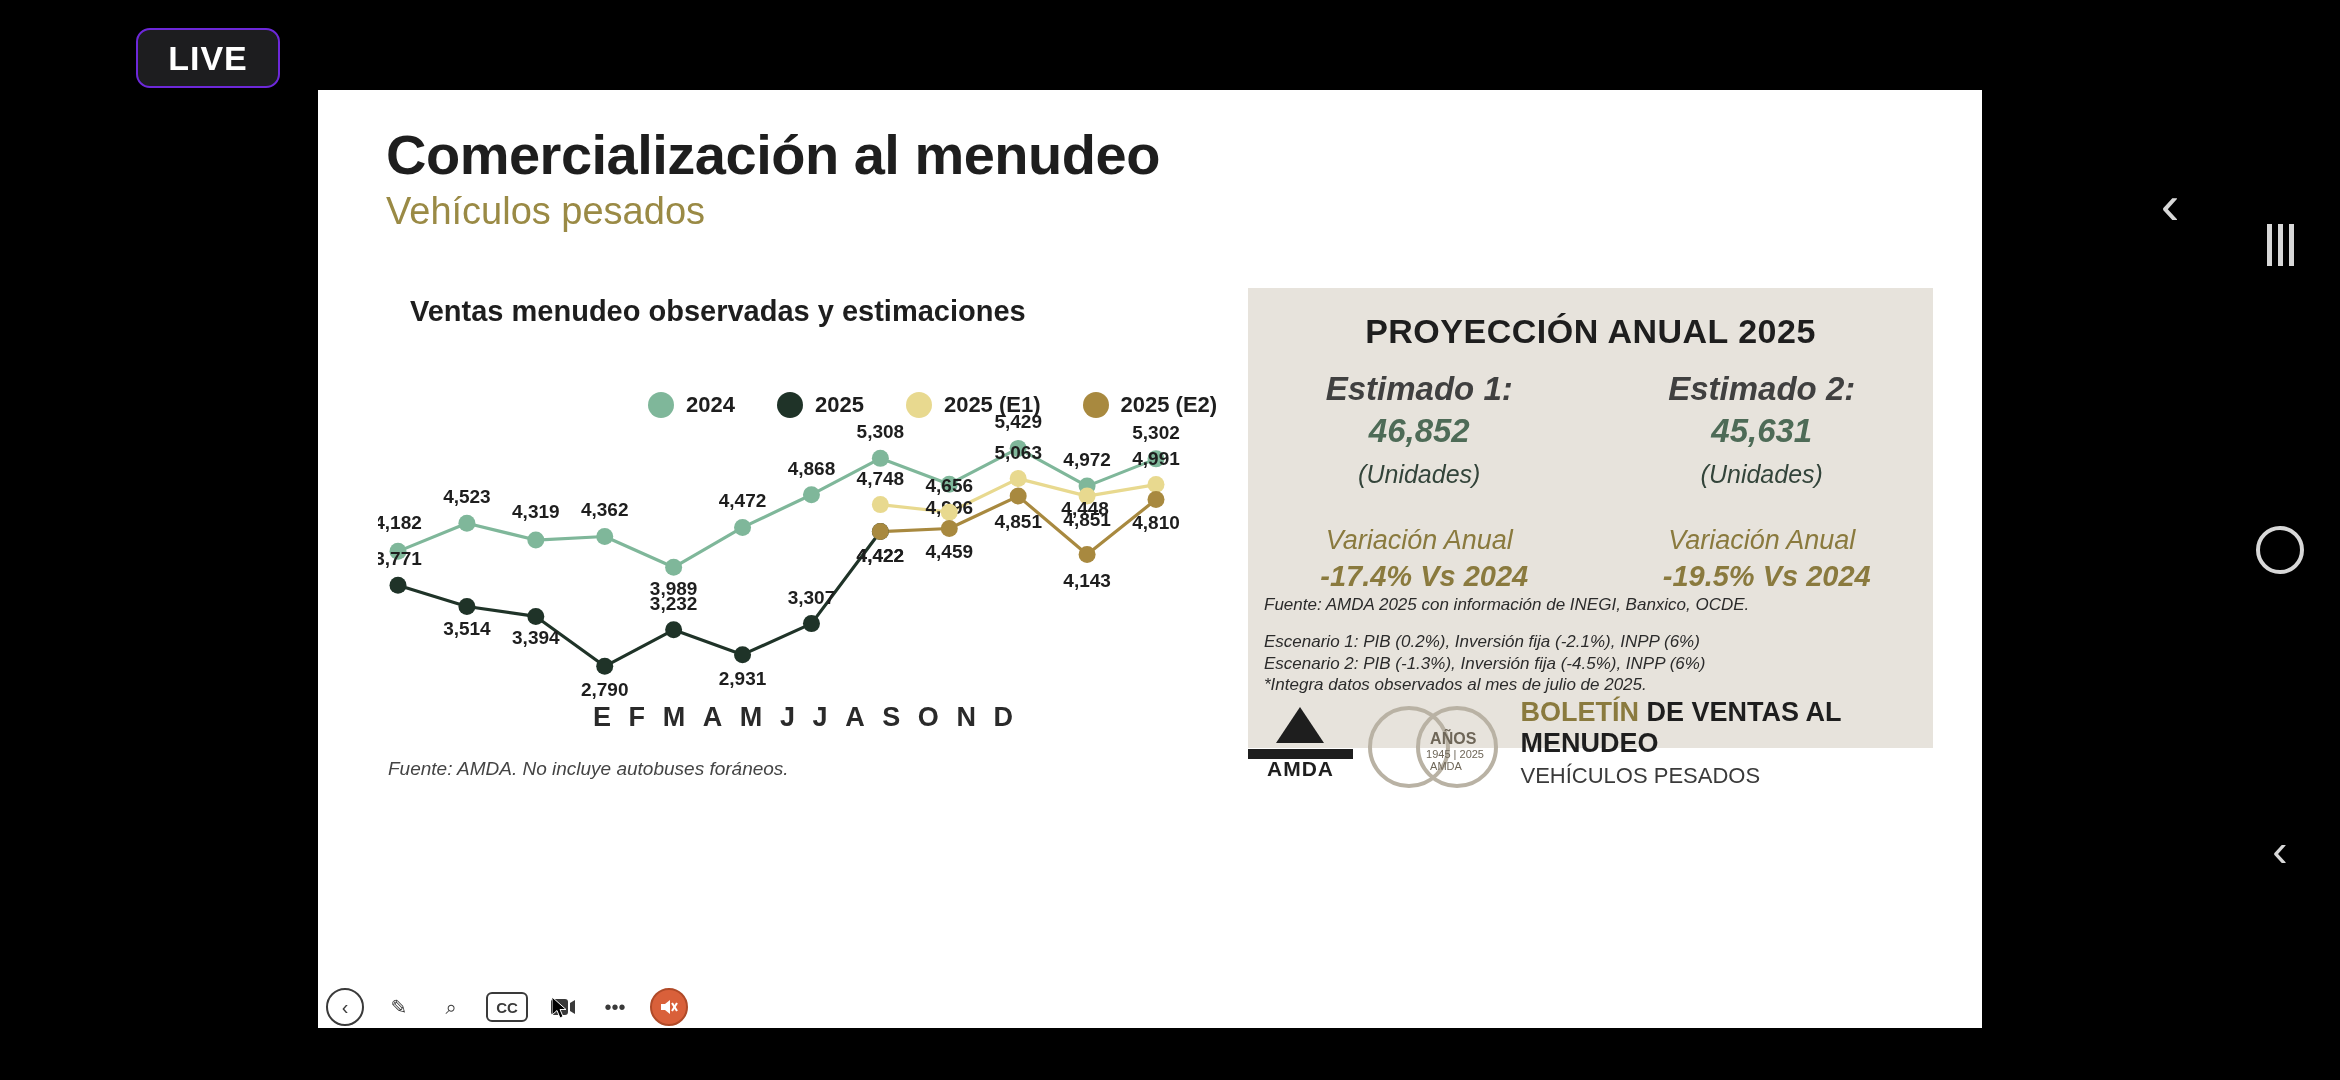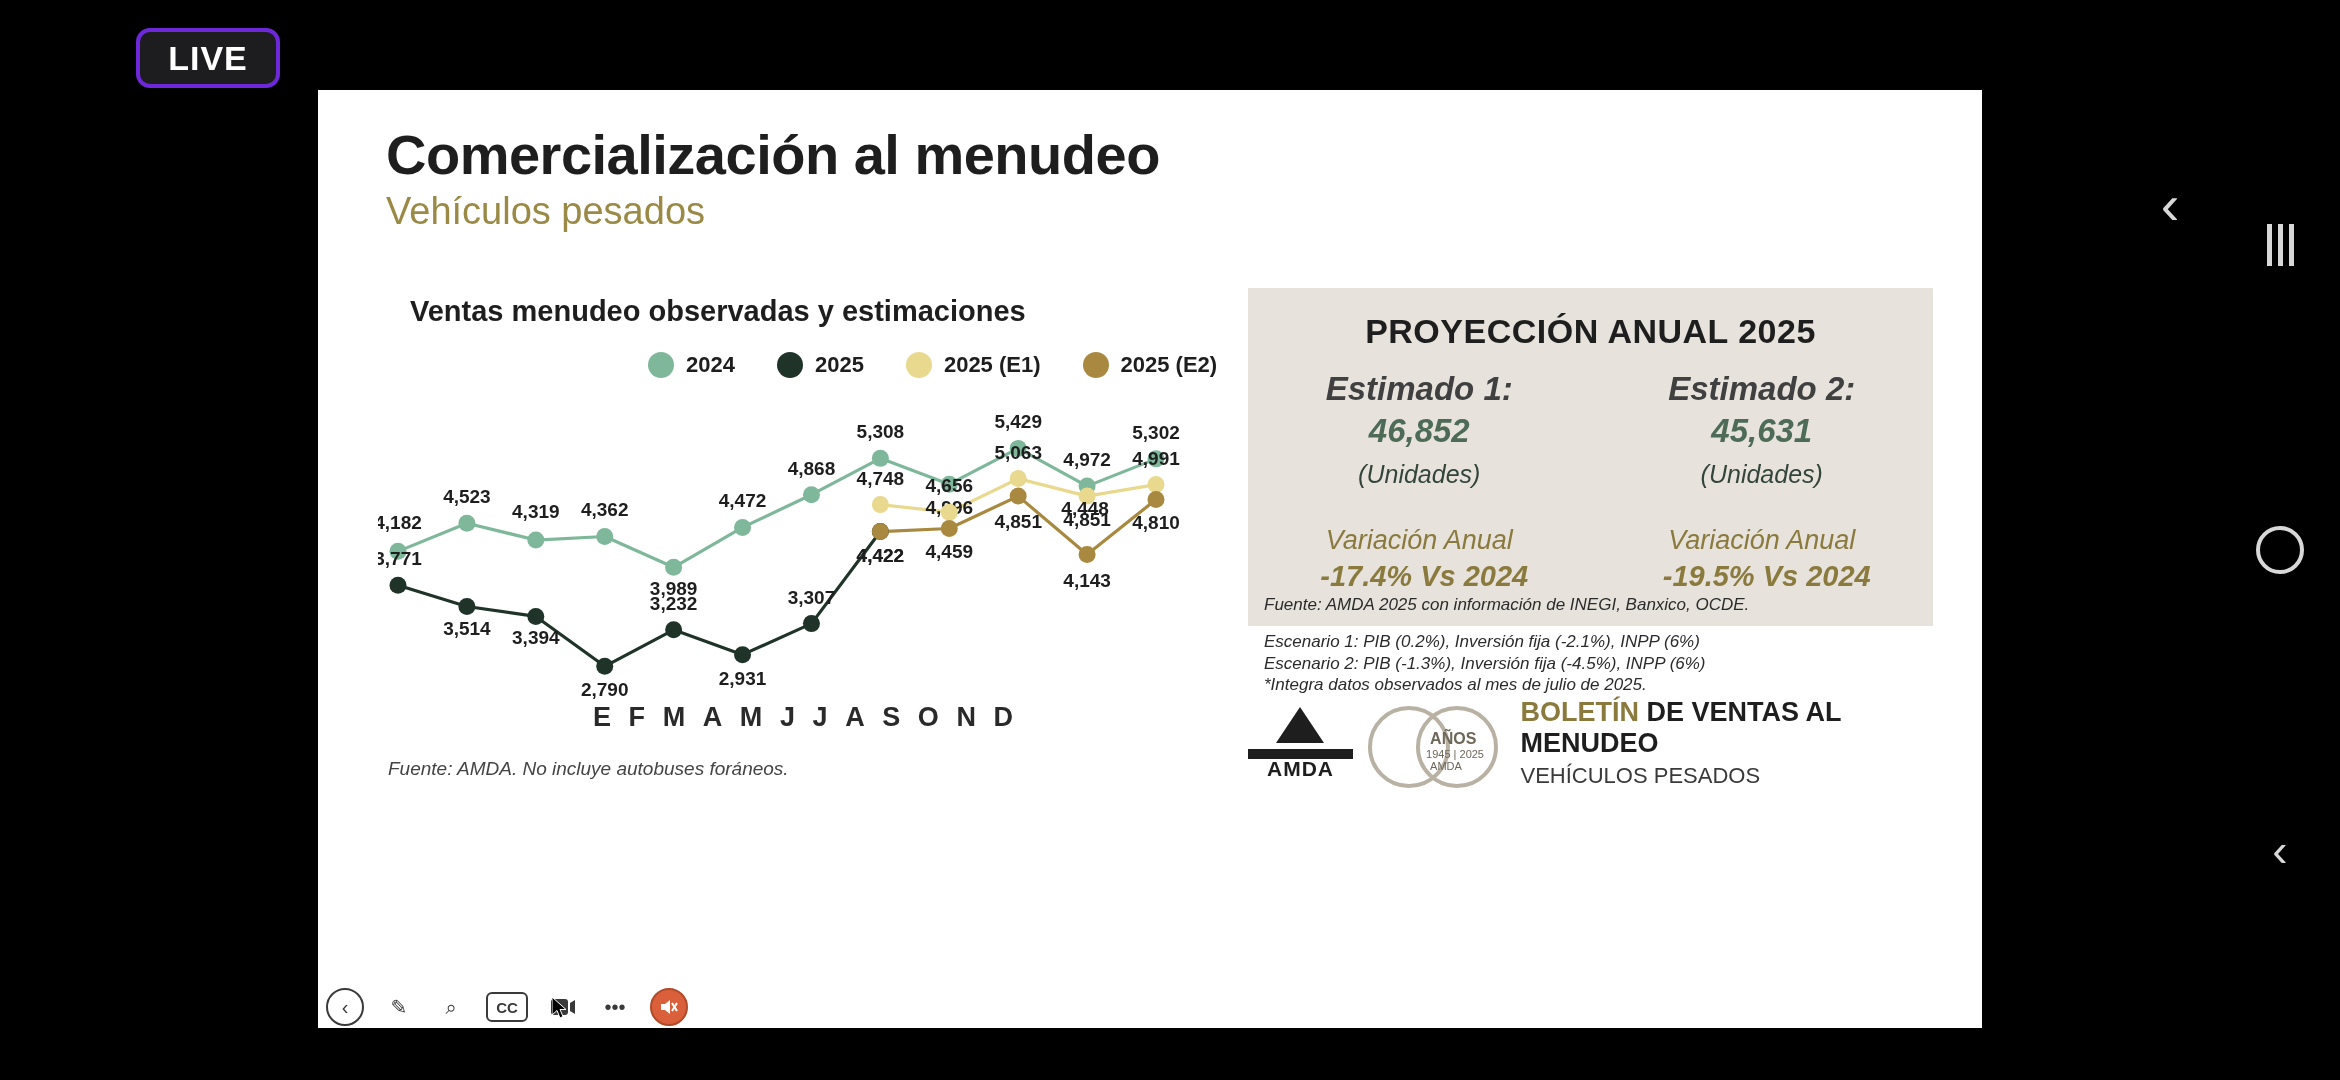--- a/index.html
+++ b/index.html
@@ -19,21 +19,21 @@
   }
   
   #live-badge {
     position: absolute;
     left: 136px;
     top: 28px;
     width: 144px;
     height: 60px;
     border-radius: 14px;
     background: #1d1d1f;
-    border: 4px solid #6d28d9;
+    border: 2px solid #6d28d9;
     color: #ffffff;
     font-size: 34px;
     font-weight: bold;
     letter-spacing: 1px;
     display: flex;
     align-items: center;
     justify-content: center;
     box-sizing: border-box;
   }
   
@@ -92,21 +92,21 @@
   }
   
   #legend {
     position: absolute;
     left: 330px;
     top: 262px;
     display: flex;
     align-items: center;
     gap: 0px;
   }
-  .legend-item { display: flex; align-items: center; margin-right: 42px; }
+  .legend-item { display: flex; align-items: center; margin-right: 42px; margin-top: 40px; }
   .legend-dot { width: 26px; height: 26px; border-radius: 50%; margin-right: 12px; }
   .legend-label { font-size: 22px; color: #1e1e1e; font-weight: 600; }
 
   
   #chart {
     position: absolute;
     left: 60px;
     top: 300px;
     width: 830px;
     height: 310px;
@@ -133,21 +133,21 @@
     font-style: italic;
     color: #444;
   }
 
   
   #panel {
     position: absolute;
     left: 930px;
     top: 198px;
     width: 685px;
-    height: 338px;
+    height: 460px;
     background: #e7e3dc;
   }
   #panel-title {
     position: absolute;
     left: 0; right: 0;
     top: 24px;
     text-align: center;
     font-size: 34px;
     font-weight: bold;
     color: #1e1e1e;

